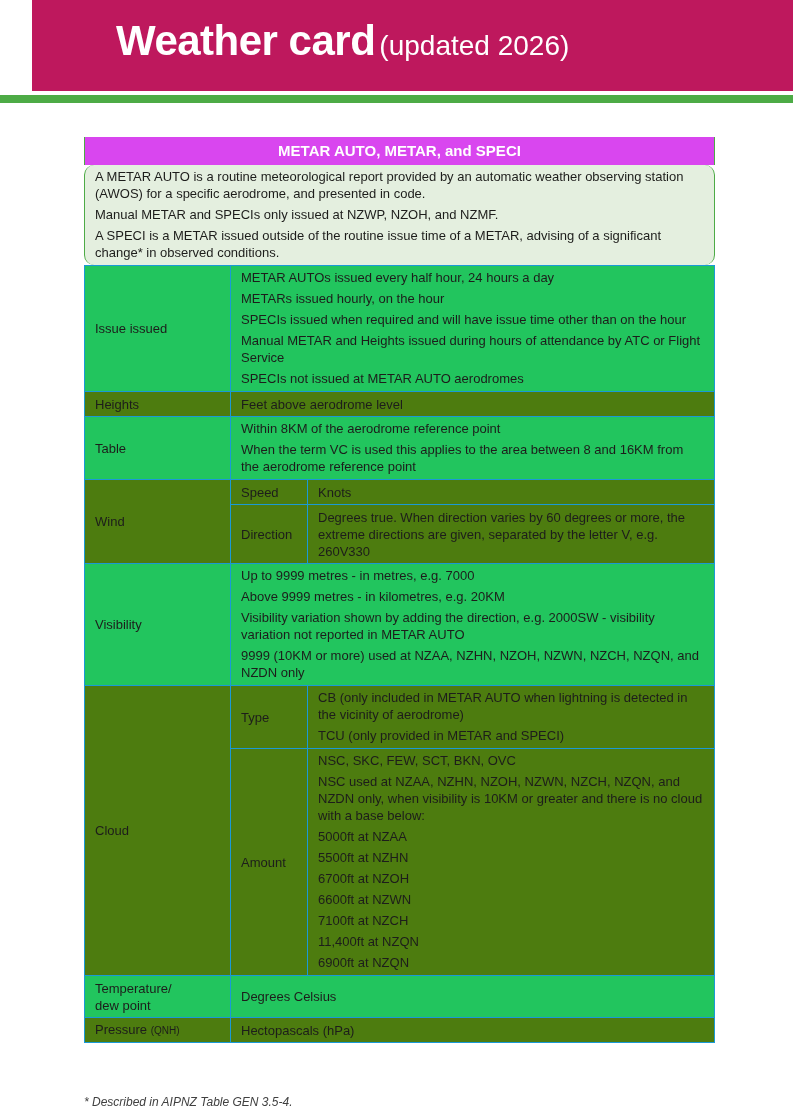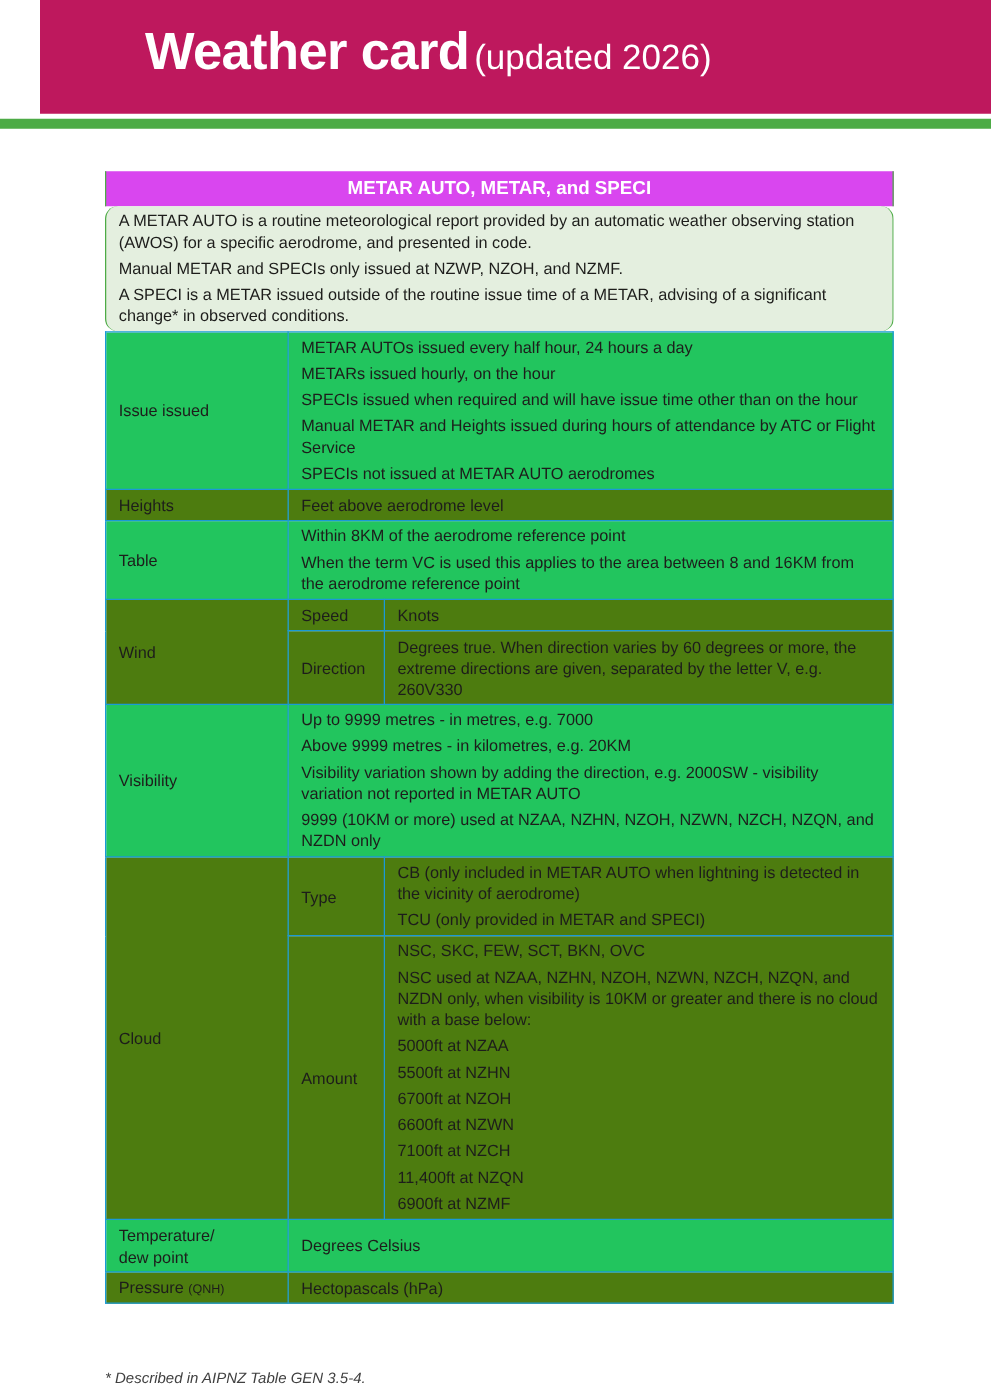--- a/index.html
+++ b/index.html
@@ -180,21 +180,21 @@
       <td class="sublabel">Amount</td>
       <td class="lines">
         <p>NSC, SKC, FEW, SCT, BKN, OVC</p>
         <p>NSC used at NZAA, NZHN, NZOH, NZWN, NZCH, NZQN, and NZDN only, when visibility is 10KM or greater and there is no cloud with a base below:</p>
         <p>5000ft at NZAA</p>
         <p>5500ft at NZHN</p>
         <p>6700ft at NZOH</p>
         <p>6600ft at NZWN</p>
         <p>7100ft at NZCH</p>
         <p>11,400ft at NZQN</p>
-        <p>6900ft at NZMF</p>
+        <p>6900ft at NZQN</p>
       </td>
     </tr>
 
     <tr class="light" style="height:42px">
       <td class="label">
         <div>Temperature/</div>
         <div>dew point</div>
       </td>
       <td colspan="2">Degrees Celsius</td>
     </tr>

